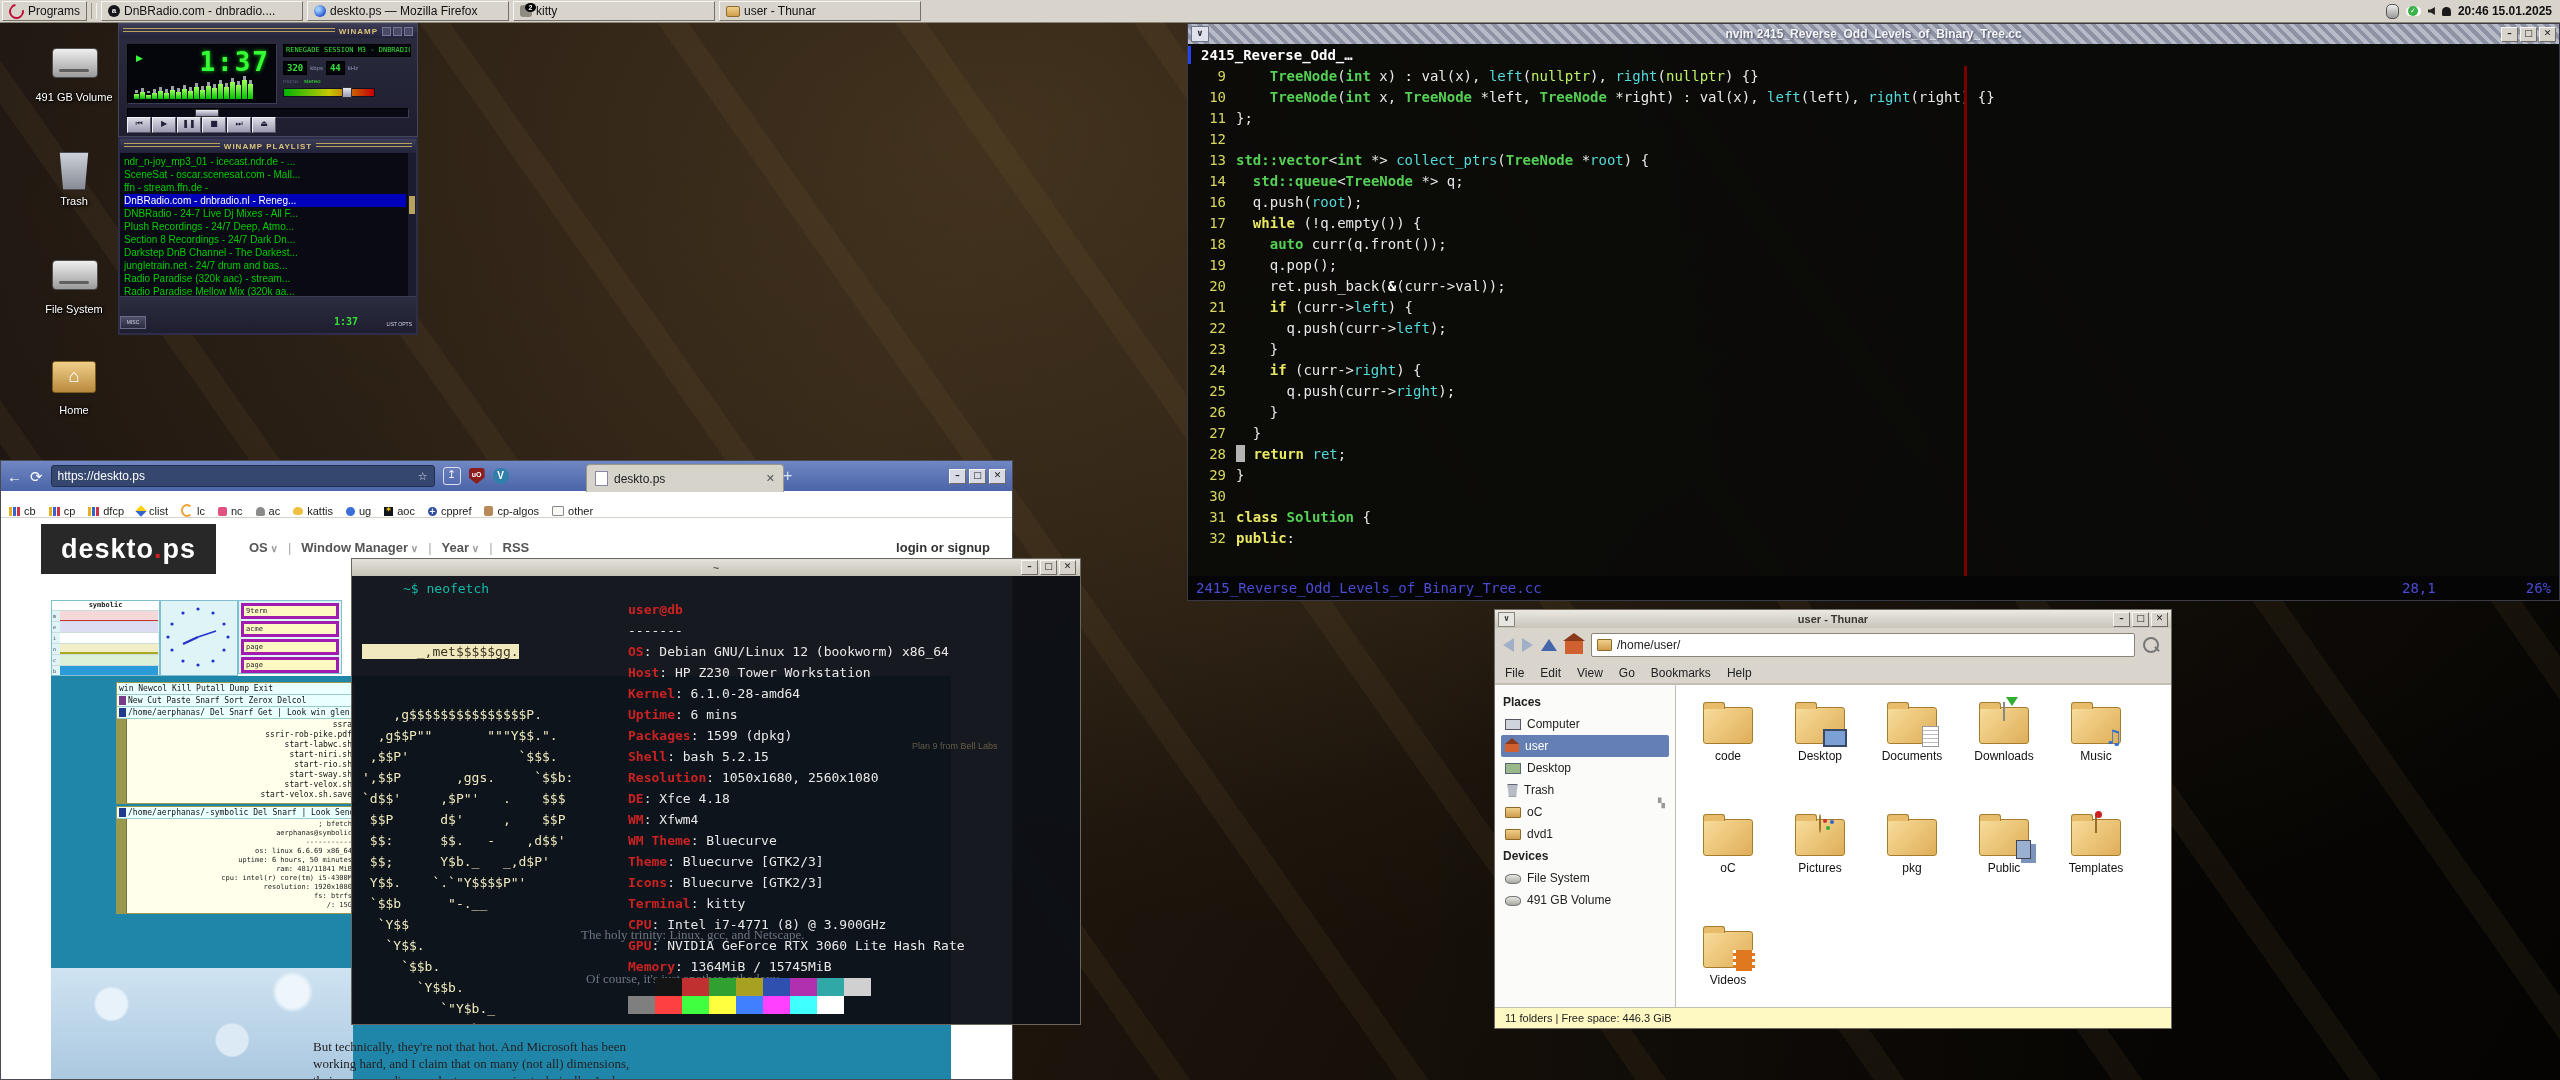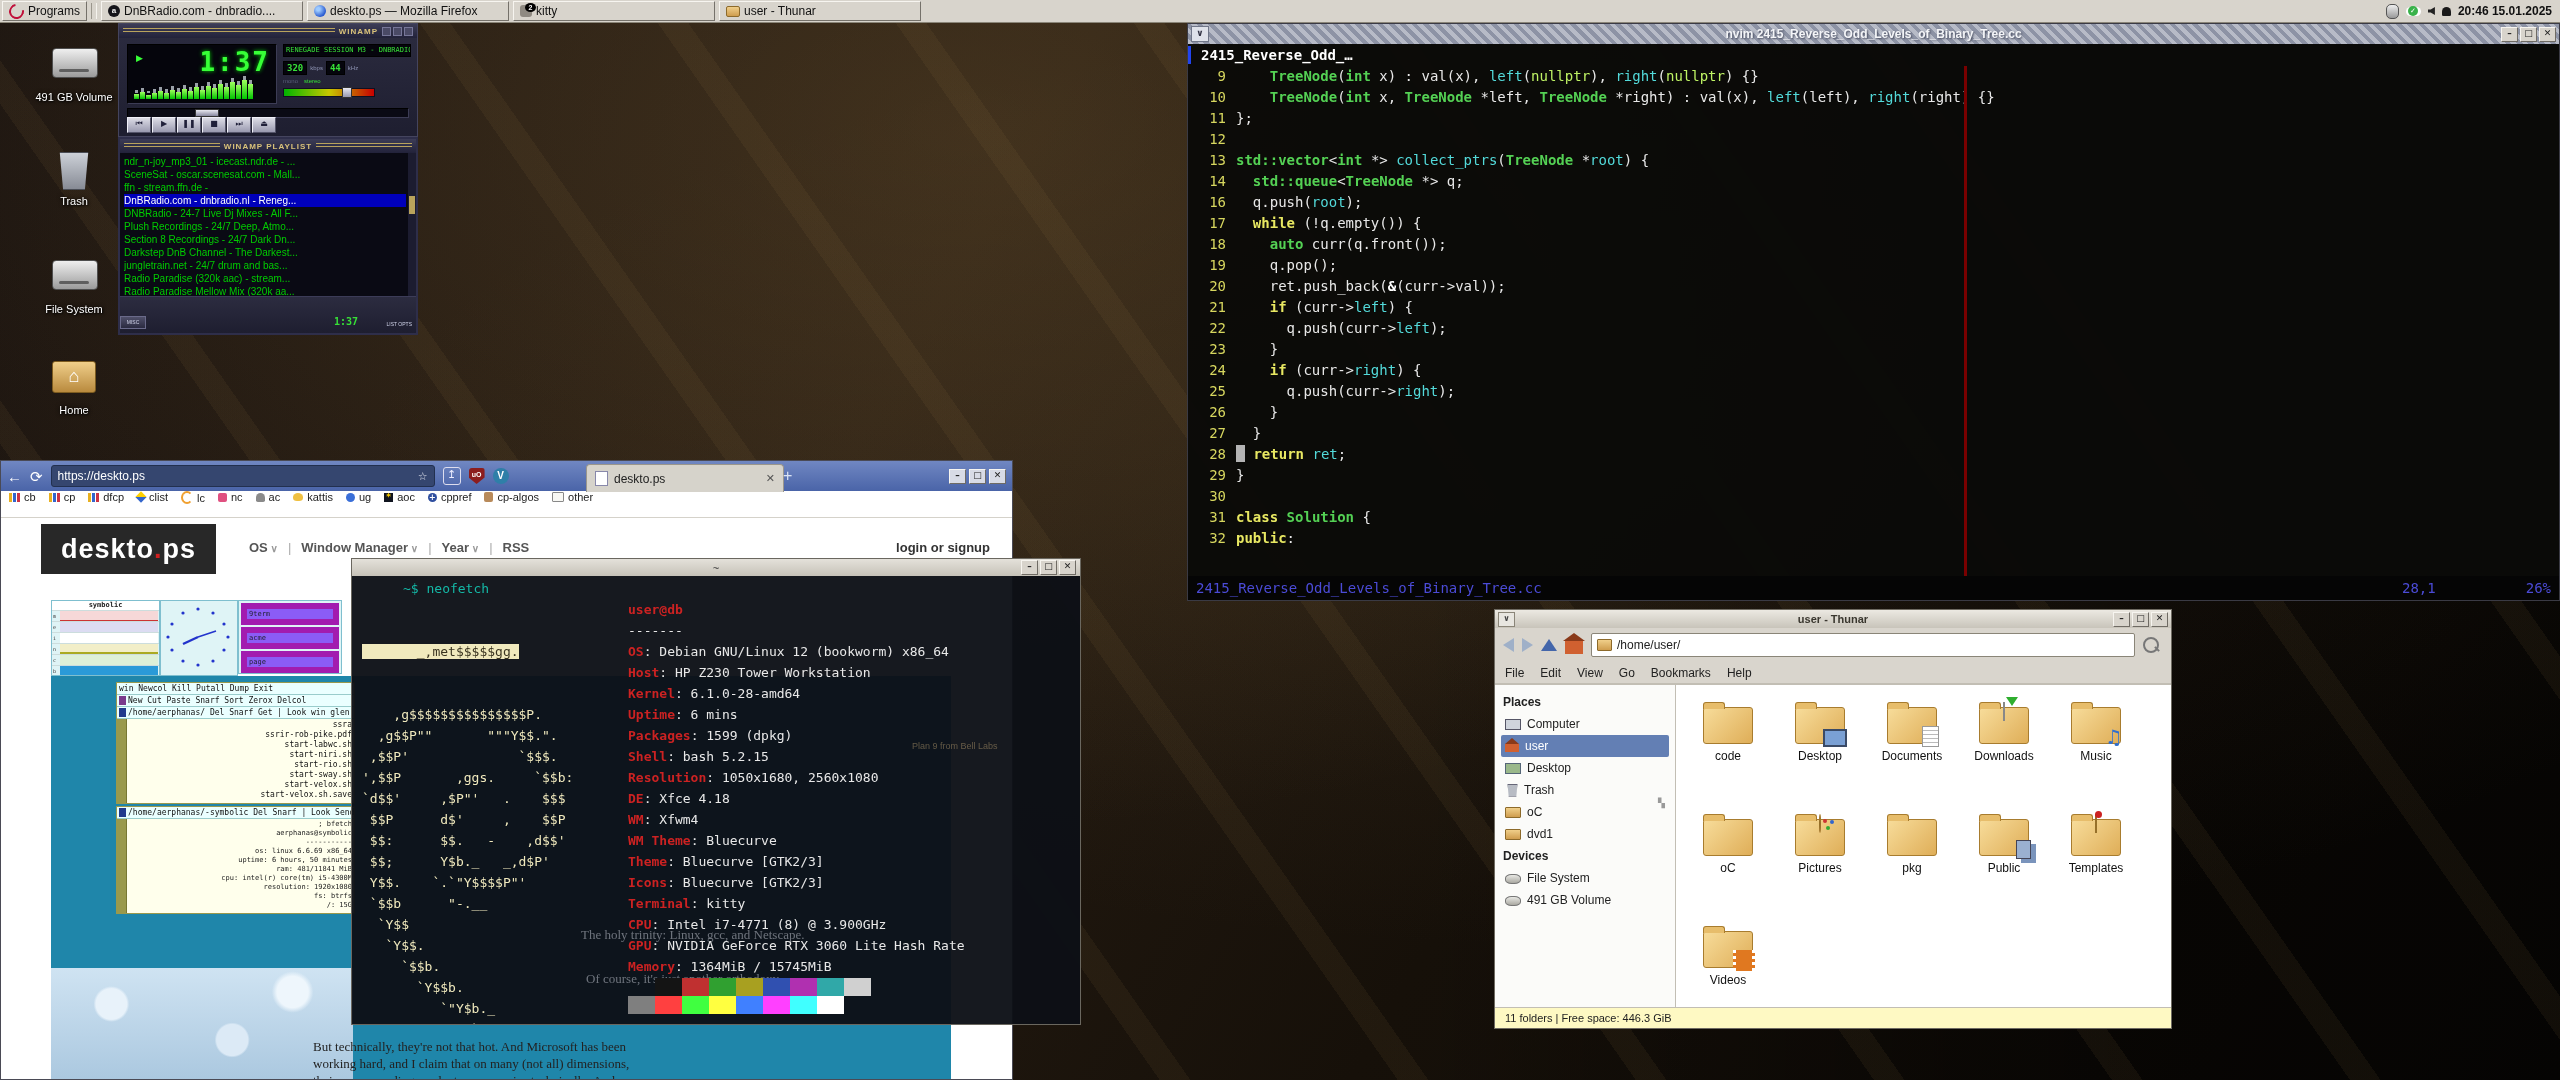--- a/index.html
+++ b/index.html
@@ -103,21 +103,21 @@
   .ext-up{border:1px solid #dde;color:#eef;font:11px/14px "DejaVu Sans",sans-serif;text-align:center;}
   .ext-ublock{background:#8c1d1d;clip-path:polygon(0 0,100% 0,100% 60%,50% 100%,0 60%);color:#fff;font:bold 7px/13px "Liberation Sans",sans-serif;text-align:center;}
   .ext-vimium{background:#2f7fa8;border-radius:50%;color:#fff;font:bold 10px/16px "Liberation Sans",sans-serif;text-align:center;}
   #ff-tab{position:absolute;left:585px;top:3px;width:180px;height:27px;background:#d6d3cb;border:1px solid #9a968c;border-bottom:none;
     border-radius:4px 4px 0 0;display:flex;align-items:center;gap:6px;padding:0 8px;font-size:12px;color:#222;}
   .ff-pageico{width:11px;height:13px;background:#fff;border:1px solid #88a;}
   #ff-tab .x{margin-left:auto;color:#555;font-size:11px;}
   #ff-plus{position:absolute;left:782px;top:6px;color:#dce4f5;font-size:16px;}
   #ff-winbtns{margin-left:auto;display:flex;gap:3px;}
   #ff-winbtns .wbtn{background:#d9dcе8;background:#d8dbe6;}
-  #ff-bookmarks{height:26px;background:#fff;border-bottom:1px solid #d5d2ca;display:flex;align-items:flex-start;padding:0 8px;gap:13px;}
+  #ff-bookmarks{height:26px;background:#fff;border-bottom:1px solid #d5d2ca;display:flex;align-items:flex-end;padding:0 8px;gap:13px;}
   .bm{display:flex;align-items:center;gap:4px;font-size:11px;color:#222;white-space:nowrap;}
   .bmi{display:inline-block;flex:none;}
   .ic-cf{width:11px;height:9px;background:linear-gradient(90deg,#e8b020 0 3px,transparent 3px 4px,#3366cc 4px 7px,transparent 7px 8px,#cc3344 8px 11px);}
   .ic-clist{width:8px;height:8px;transform:rotate(45deg);background:linear-gradient(135deg,#ffd000 50%,#3366cc 50%);}
   .ic-lc{width:8px;height:9px;border:2px solid #f0a030;border-right-color:transparent;border-radius:50%;}
   .ic-nc{width:9px;height:9px;background:#e05080;border-radius:2px;}
   .ic-ac{width:9px;height:9px;background:#8a8a8a;border-radius:50% 50% 20% 20%;}
   .ic-kattis{width:10px;height:8px;background:#f0c040;border-radius:50% 50% 40% 40%;}
   .ic-ug{width:9px;height:9px;background:#3a6fd8;border-radius:50%;}
   .ic-aoc{width:9px;height:9px;background:#10141f;position:relative;}
@@ -136,21 +136,21 @@
   #dp-auth{position:absolute;right:22px;top:22px;color:#333;font-weight:bold;font-size:13px;}
   
   .shot-panel{position:absolute;border:1px solid #7fbfcf;background:#dff4f6;overflow:hidden;}
   #mon{left:50px;top:82px;width:107px;height:74px;}
   #mon .mt{font:bold 7px/9px "DejaVu Sans Mono",monospace;text-align:center;background:#fff;color:#222;}
   .mrow{height:10px;border-top:1px solid #cdd;position:relative;}
   .mrow i{position:absolute;left:8px;right:1px;top:0;bottom:0;}
   .mlet{position:absolute;left:1px;top:0;font:5px/10px "DejaVu Sans Mono",monospace;color:#333;}
   #clockp{left:159px;top:82px;width:76px;height:74px;}
   #winlist{left:237px;top:82px;width:104px;height:74px;padding:2px;box-sizing:border-box;}
-  .wl-it{border:6px solid #a21caf;background:#8b5cf6;font:7px/10px "DejaVu Sans Mono",monospace;color:#223;margin-bottom:2px;padding:0 2px;}
+  .wl-it{border:3px solid #a21caf;background:#fef9c3;font:7px/10px "DejaVu Sans Mono",monospace;color:#223;margin-bottom:2px;padding:0 2px;}
   #teal{position:absolute;left:50px;top:158px;width:900px;height:406px;background:#1f86aa;overflow:hidden;}
   #acme1{position:absolute;left:65px;top:6px;width:237px;background:#ffffec;border:1px solid #99994d;}
   .atag{background:#eaffff;border-bottom:1px solid #9cc;color:#111;font:8px/11px "DejaVu Sans Mono",monospace;white-space:pre;overflow:hidden;padding:0 2px;display:flex;gap:2px;align-items:center;}
   .atag .sq{width:7px;height:9px;background:#223a8c;flex:none;}
   .atag .sqp{width:7px;height:9px;background:#7a3a8c;flex:none;}
   .abody{position:relative;padding:1px 2px 3px 12px;text-align:right;}
   .abody::before{content:"";position:absolute;left:0;top:0;bottom:0;width:9px;background:#99994d;border-right:1px solid #777733;}
   .afile{font:8px/10px "DejaVu Sans Mono",monospace;color:#111;white-space:pre;}
   #acme2{position:absolute;left:65px;top:130px;width:237px;background:#ffffec;border:1px solid #99994d;}
   .bline{font:7px/9px "DejaVu Sans Mono",monospace;color:#222;white-space:pre;}

